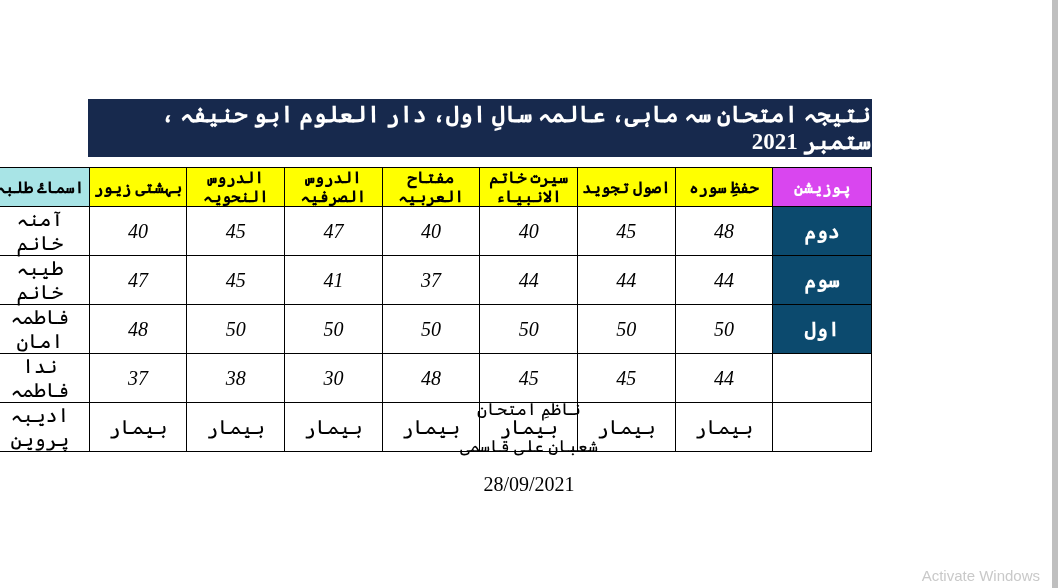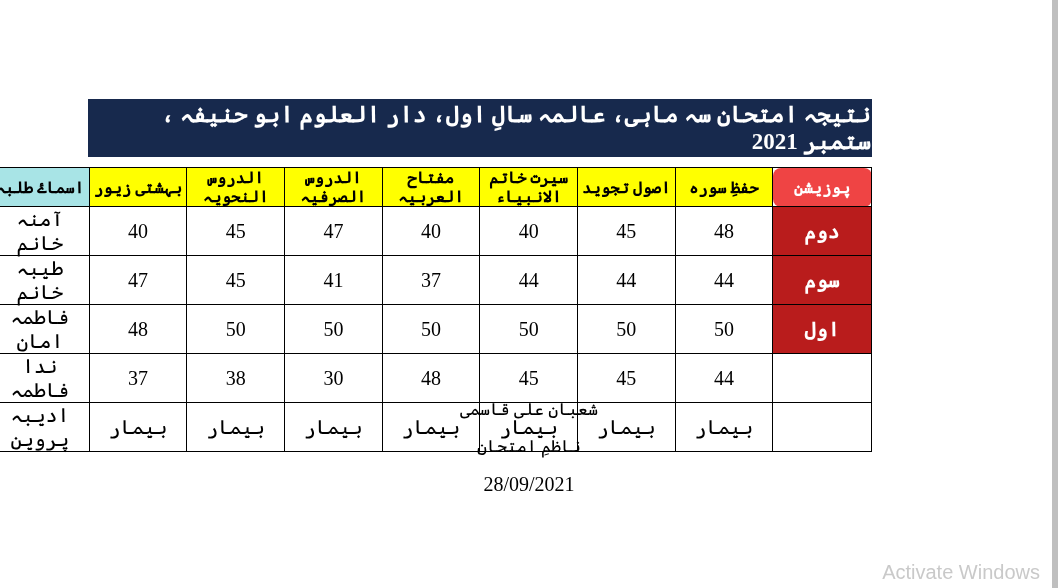--- a/index.html
+++ b/index.html
@@ -63,49 +63,49 @@
     font-size: 20px;
     padding: 0 2px;
   }
   table.result thead th {
     height: 34px;
     font-weight: bold;
     font-size: 16px;
   }
   
   th.h-position {
-    background: #ef4444;
+    background: #d946ef;
     color: #ffffff;
-    border-radius: 8px;
   }
   th.h-yellow {
     background: #ffff00;
     color: #000000;
   }
   th.h-cyan {
     background: #a8e4e6;
     color: #000000;
   }
   
   td.pos {
-    background: #b91c1c;
+    background: #0c4a6e;
     color: #ffffff;
     font-weight: bold;
     font-size: 16px;
   }
   td.pos.empty {
     background: #ffffff;
     color: #000000;
   }
   td.name {
     font-size: 16px;
   }
   td.mark {
     font-family: "Liberation Serif", serif;
     font-size: 17px;
+    font-style: italic;
   }
   td.absent {
     font-size: 16px;
   }
   
   col.c-pos   { width: 98px; }
   col.c-sub   { width: 97px; }
   col.c-name  { width: 98px; }
   .signature {
     position: absolute;
@@ -123,21 +123,21 @@
   .signature .date {
     font-size: 20px;
     direction: ltr;
   }
   .watermark {
     position: absolute;
     right: 18px;
     bottom: 4px;
     left: auto;
     font-family: "Liberation Sans", sans-serif;
-    font-size: 20px;
+    font-size: 15px;
     color: #c9c9c9;
     direction: ltr;
     white-space: nowrap;
   }
 </style>
 </head>
 <body>
 
 <div class="page">
   <div class="page-edge"></div>
@@ -224,21 +224,21 @@
           <td class="absent">بیمار</td>
           <td class="absent">بیمار</td>
           <td class="absent">بیمار</td>
           <td class="absent">بیمار</td>
           <td class="name">ادیبہ پروین</td>
         </tr>
       </tbody>
     </table>
 
     <div class="signature">
+      <div>ناظمِ امتحان</div>
       <div>شعبان علی قاسمی</div>
-      <div>ناظمِ امتحان</div>
       <div class="date">28/09/2021</div>
     </div>
 
   </div>
 
   <div class="watermark">Activate Windows</div>
 </div>
 
 </body></html>

